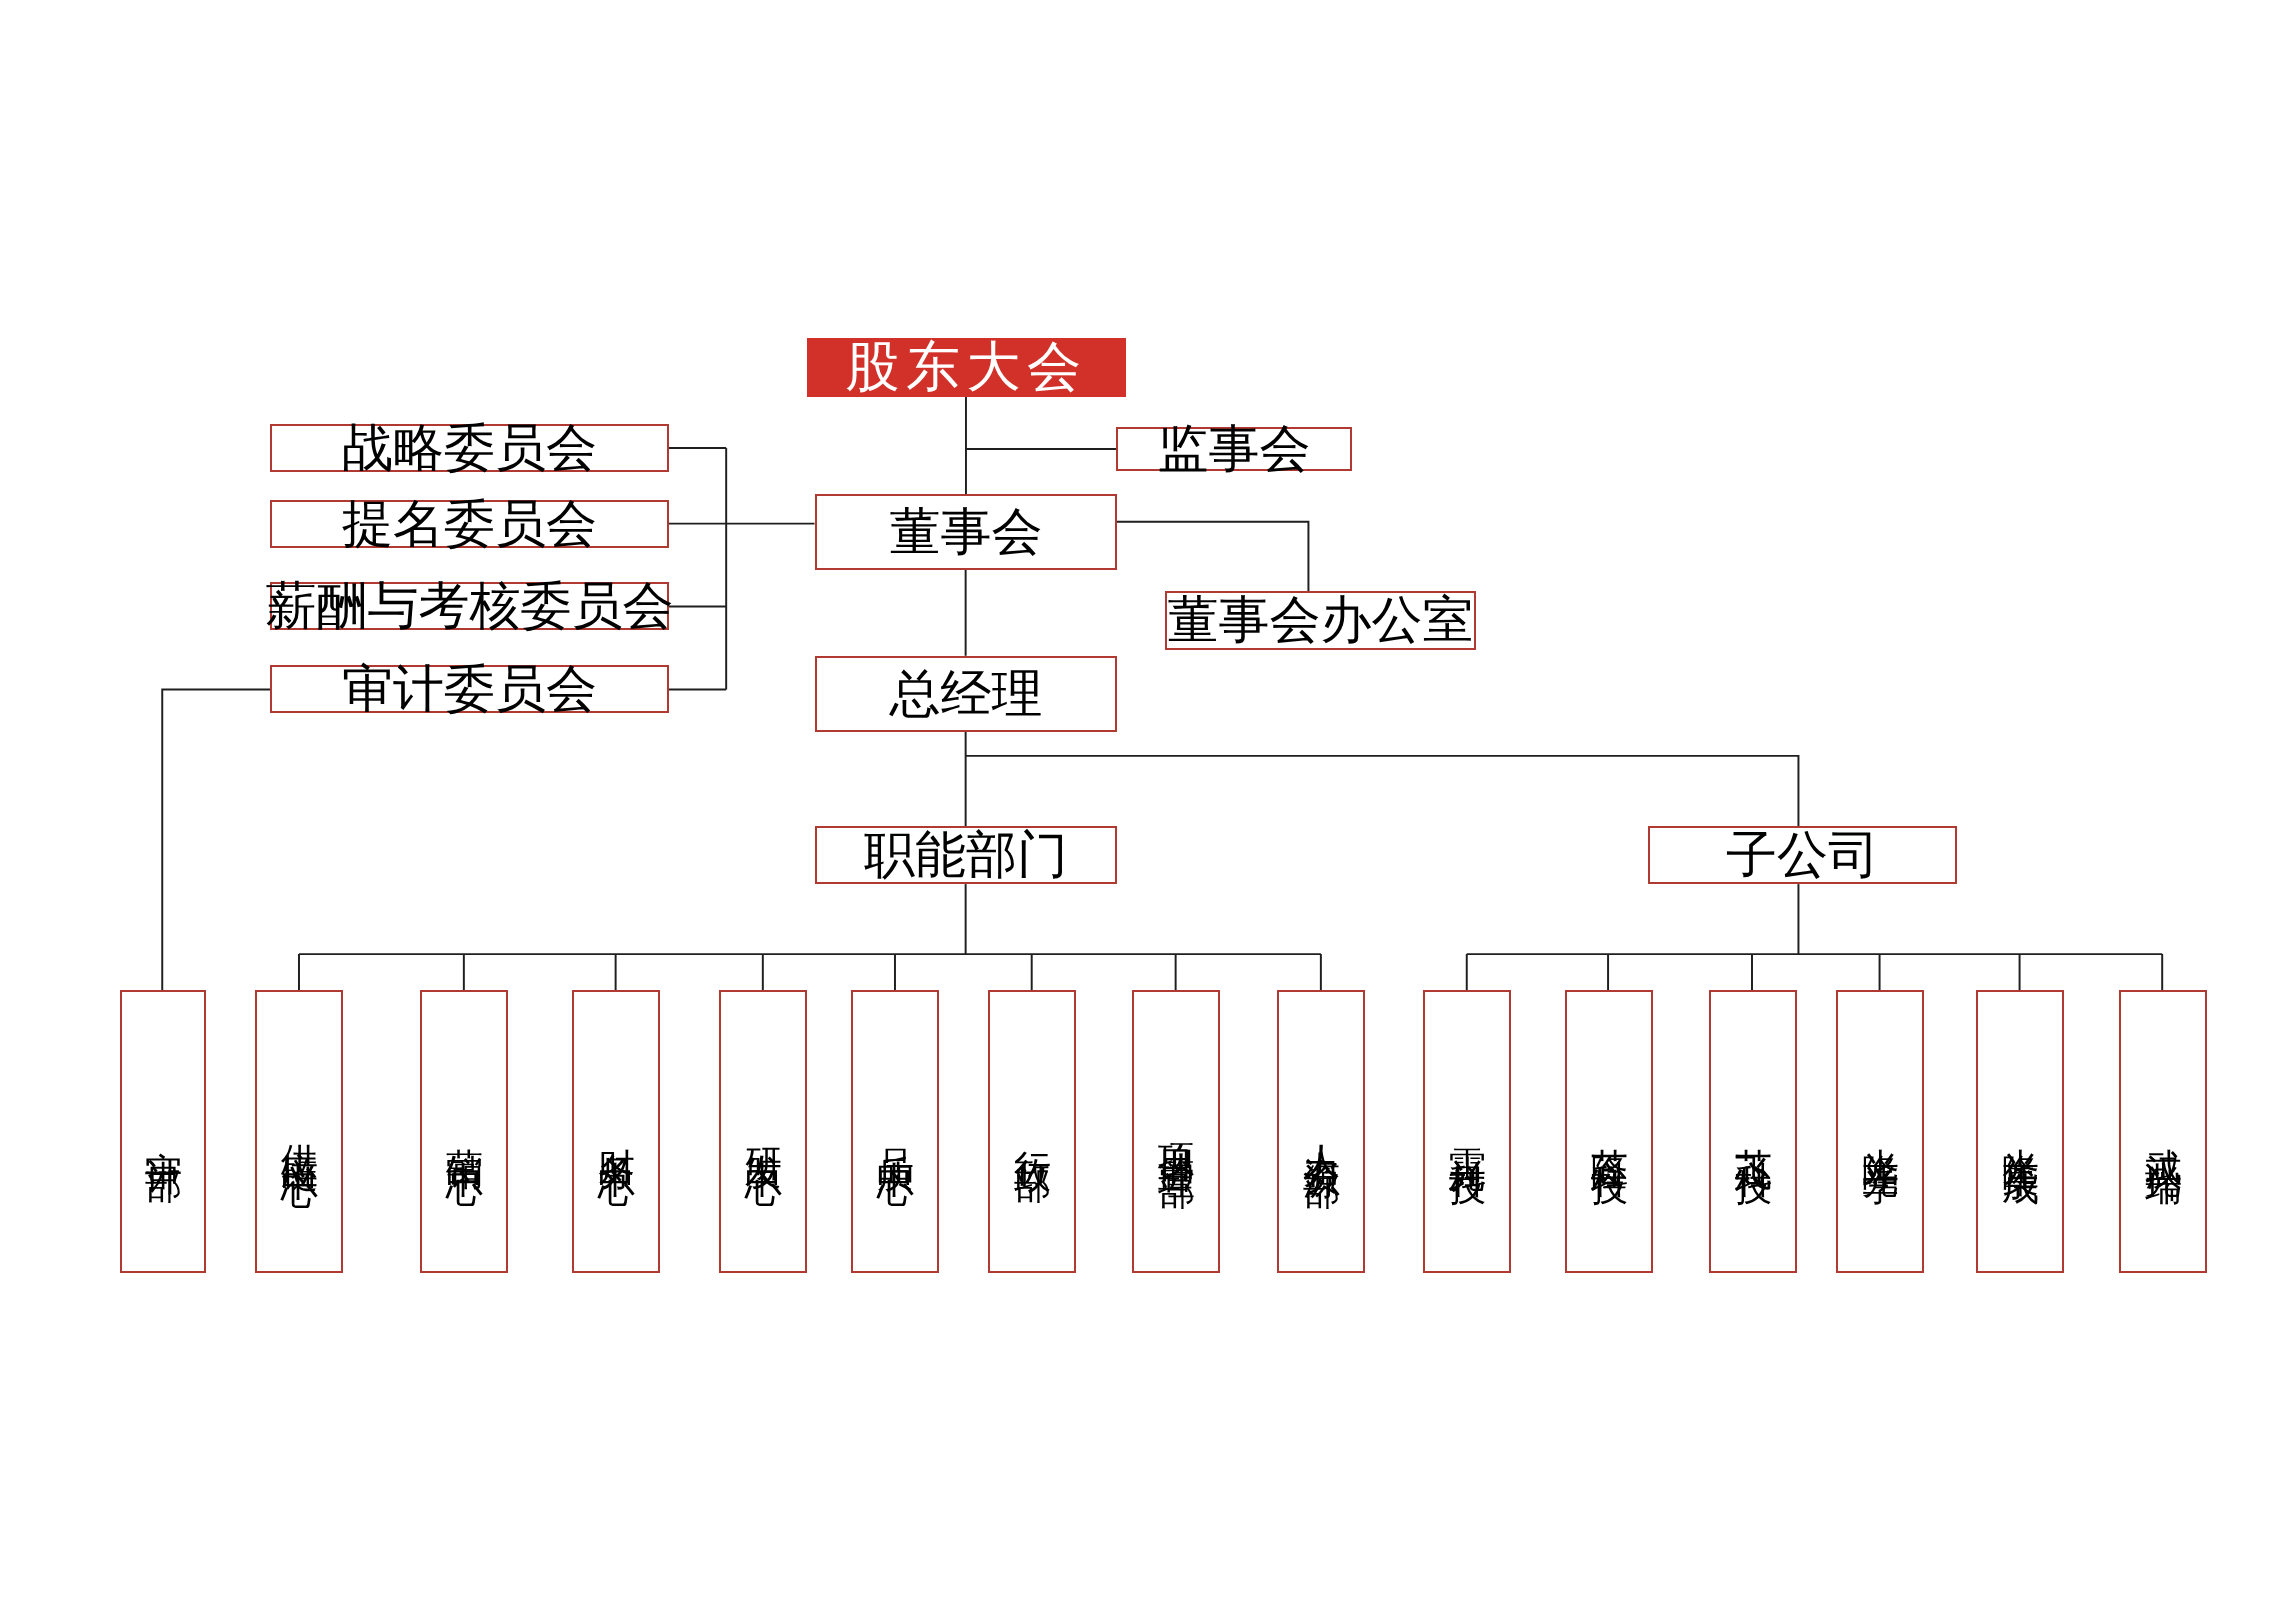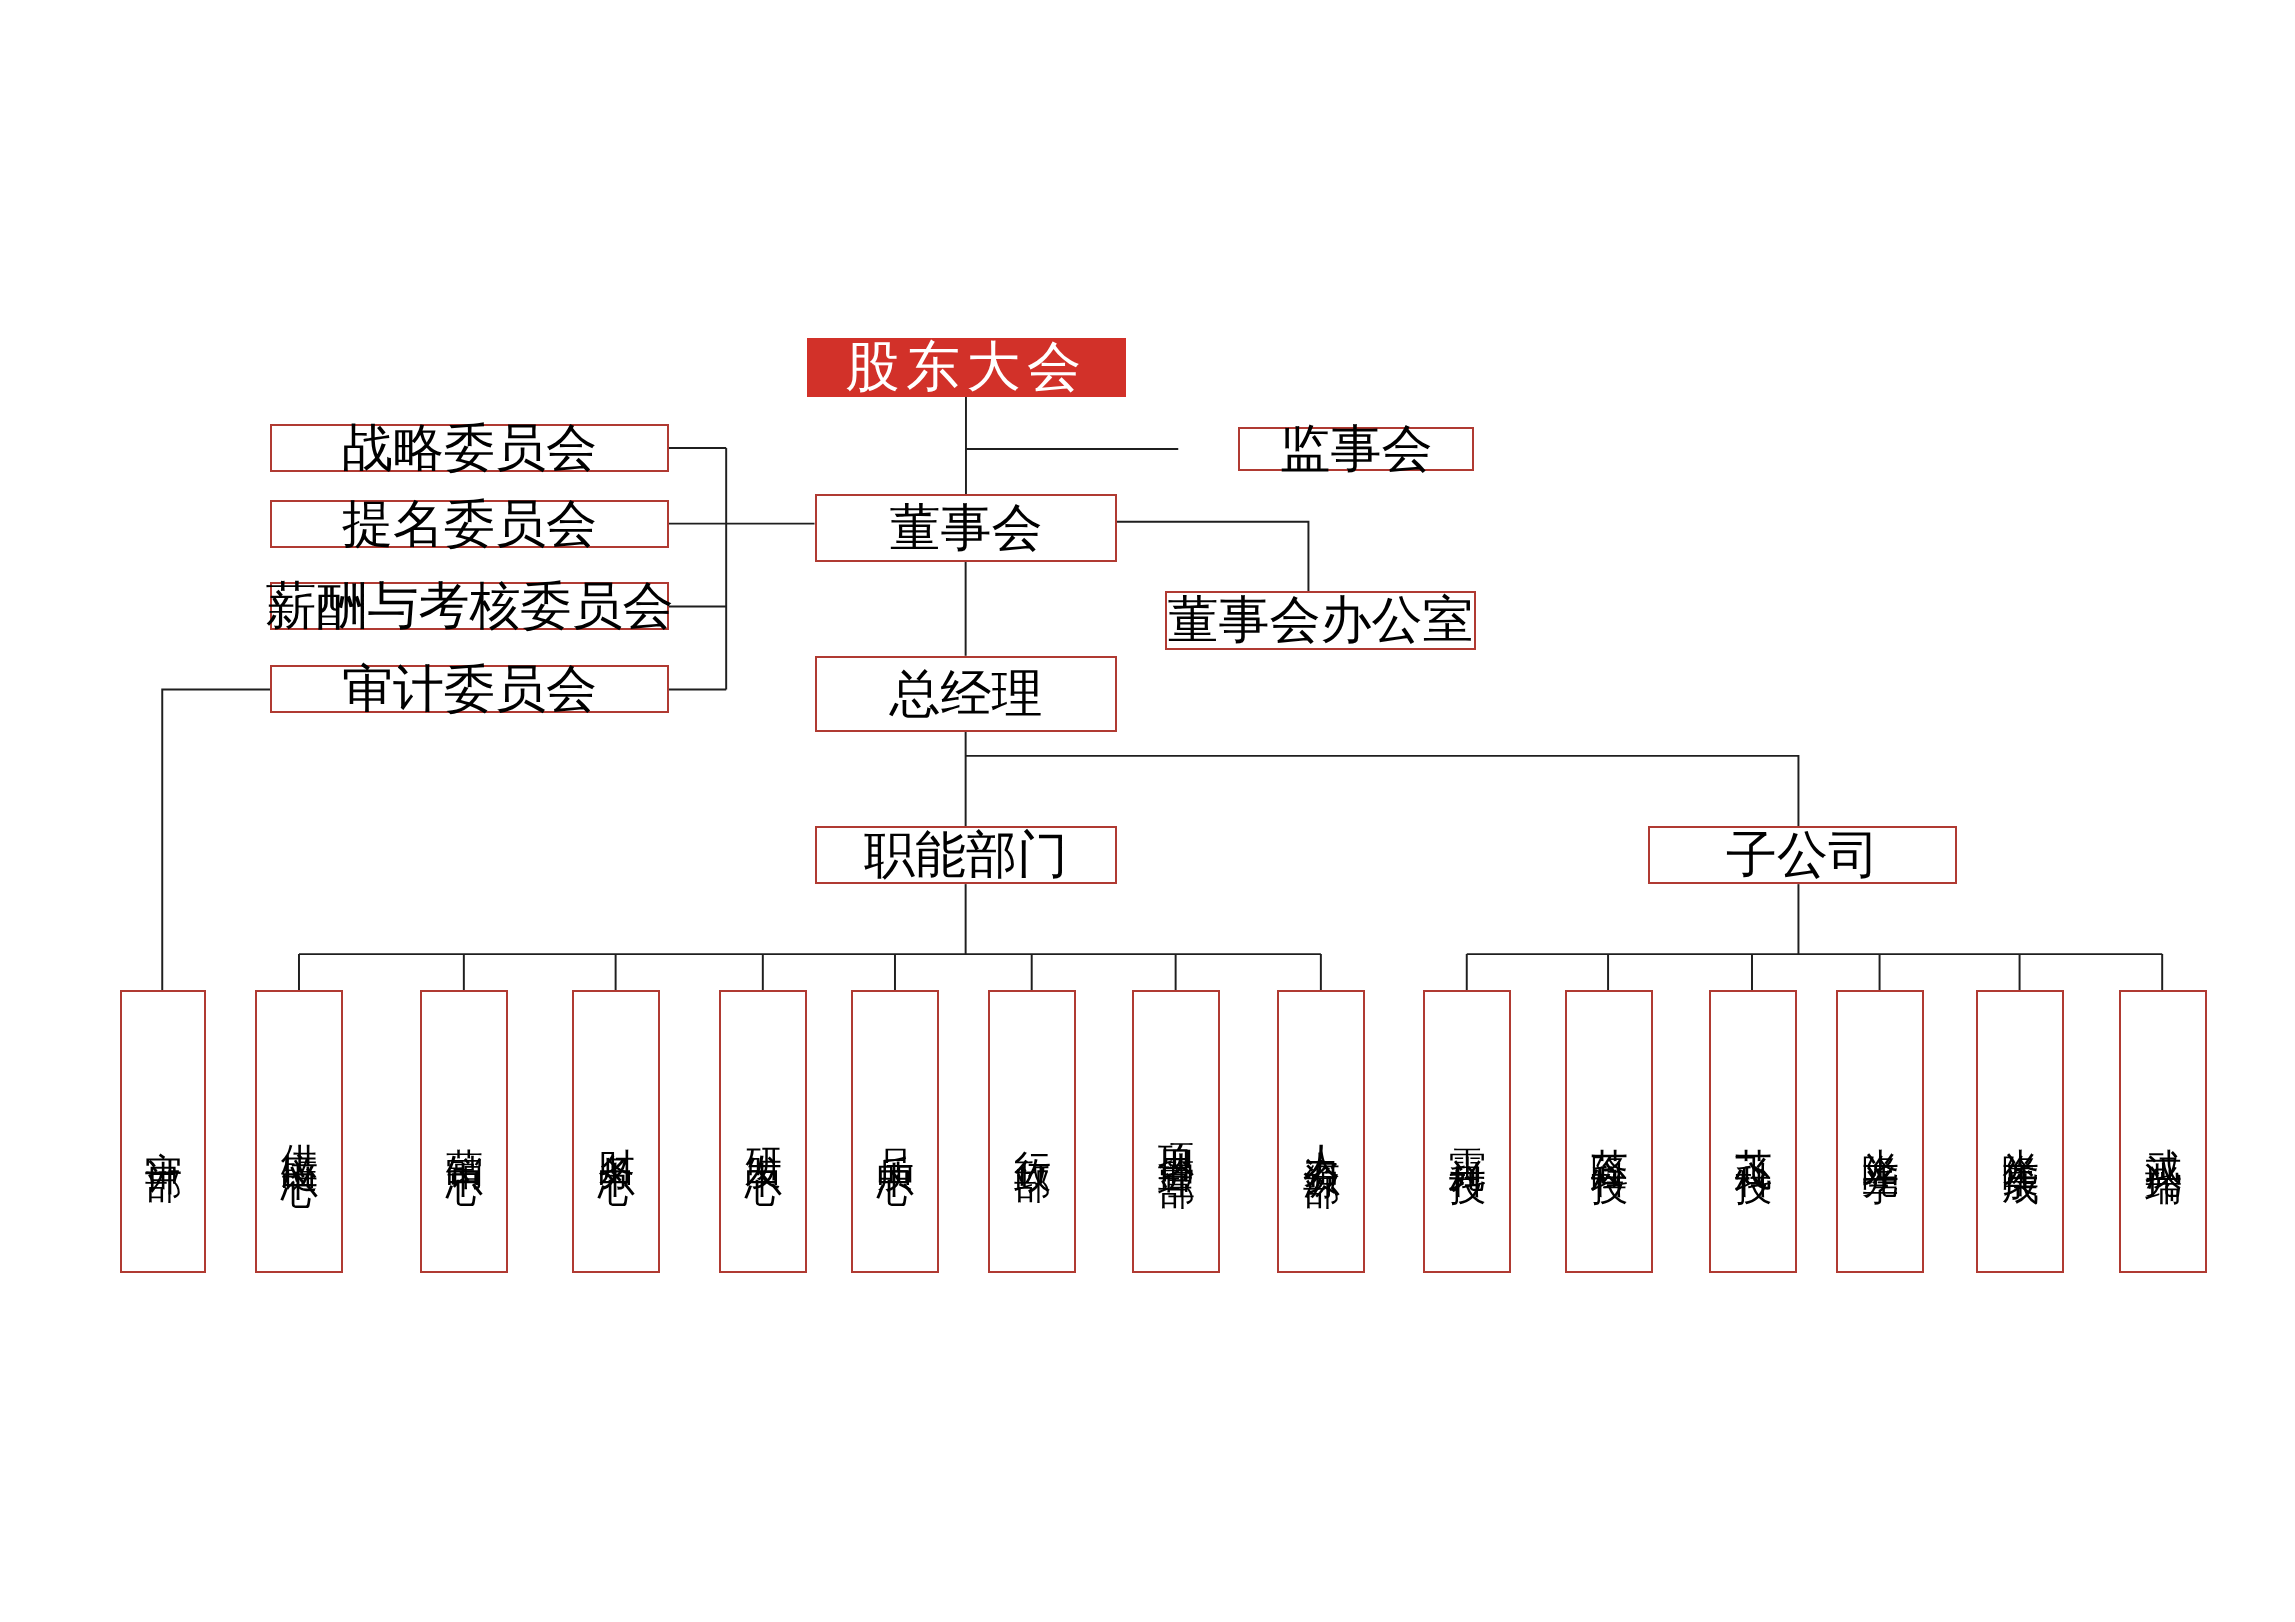--- a/index.html
+++ b/index.html
@@ -52,22 +52,22 @@
     text-orientation: upright;
     font-size: 37px;
     letter-spacing: 6.5px;
   }
   
   .n-shareholders      { left:807px; top:338px;  width:319px; height:59px; }
   .n-strategy          { left:270px;  top:424px;  width:399px; height:48px; }
   .n-nomination        { left:270px;  top:500px;  width:399px; height:48px; }
   .n-compensation      { left:270px;  top:582px;  width:399px; height:48px; }
   .n-audit-committee   { left:270px;  top:665px; width:399px; height:48px; }
-  .n-supervisory       { left:1238px; top:427px;  width:236px; height:44px; }
-  .n-board             { left:815px; top:494px;  width:302px; height:68px; }
+  .n-supervisory       { left:1116px; top:427px;  width:236px; height:44px; }
+  .n-board             { left:815px; top:494px;  width:302px; height:76px; }
   .n-board-office      { left:1165px; top:591px;  width:311px; height:59px; }
   .n-gm                { left:815px; top:656px; width:302px; height:76px; }
   .n-functional        { left:815px; top:826px; width:302px; height:58px; }
   .n-subsidiaries      { left:1648px; top:826px; width:309px; height:58px; }
   .n-audit-dept        { left:120px;  top:990px; width:86px; height:283px; }
   .n-supply-chain      { left:255px;  top:990px; width:88px; height:283px; }
   .n-marketing         { left:420px;  top:990px; width:88px; height:283px; }
   .n-finance           { left:572px;  top:990px; width:88px; height:283px; }
   .n-rnd               { left:719px; top:990px; width:88px; height:283px; }
   .n-quality           { left:851px; top:990px; width:88px; height:283px; }

